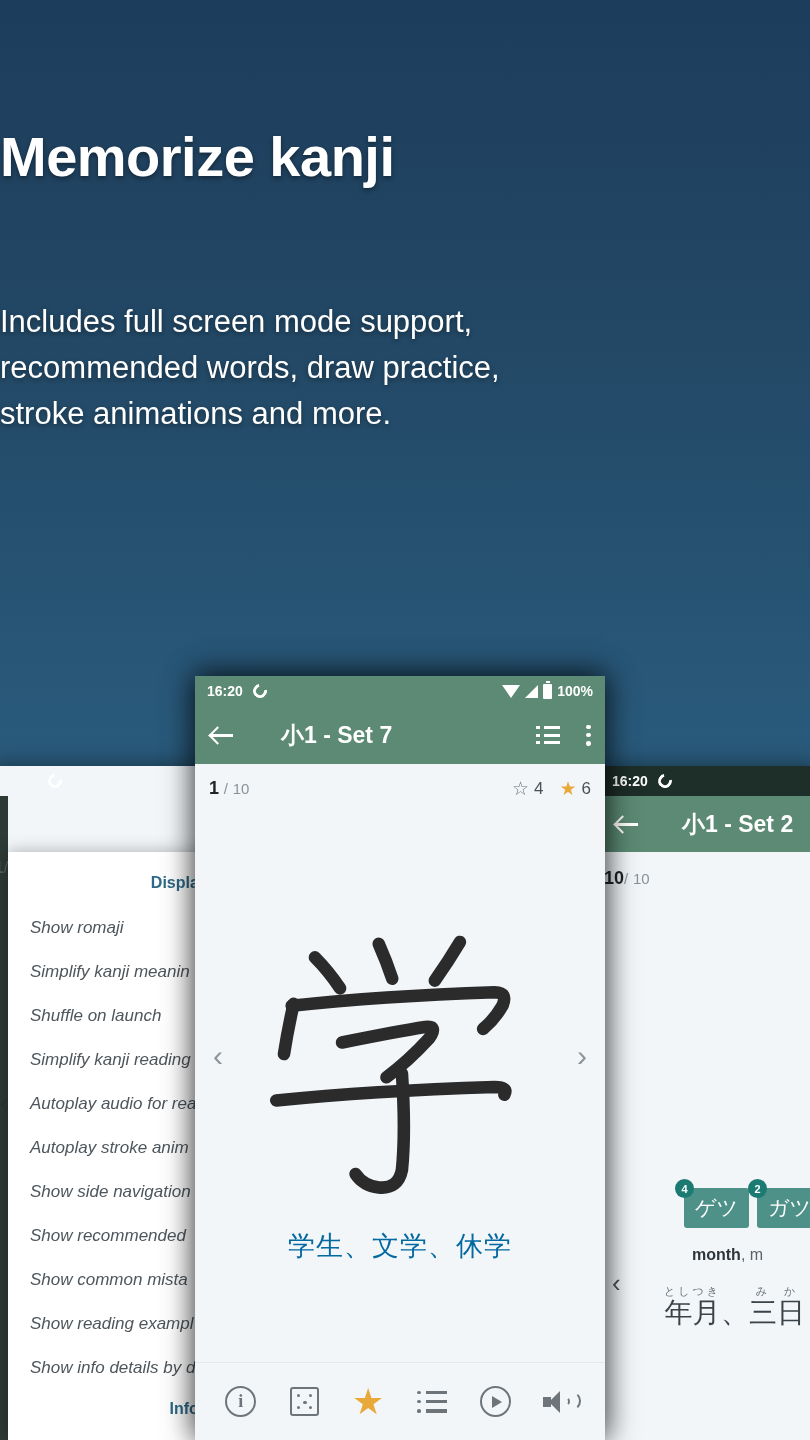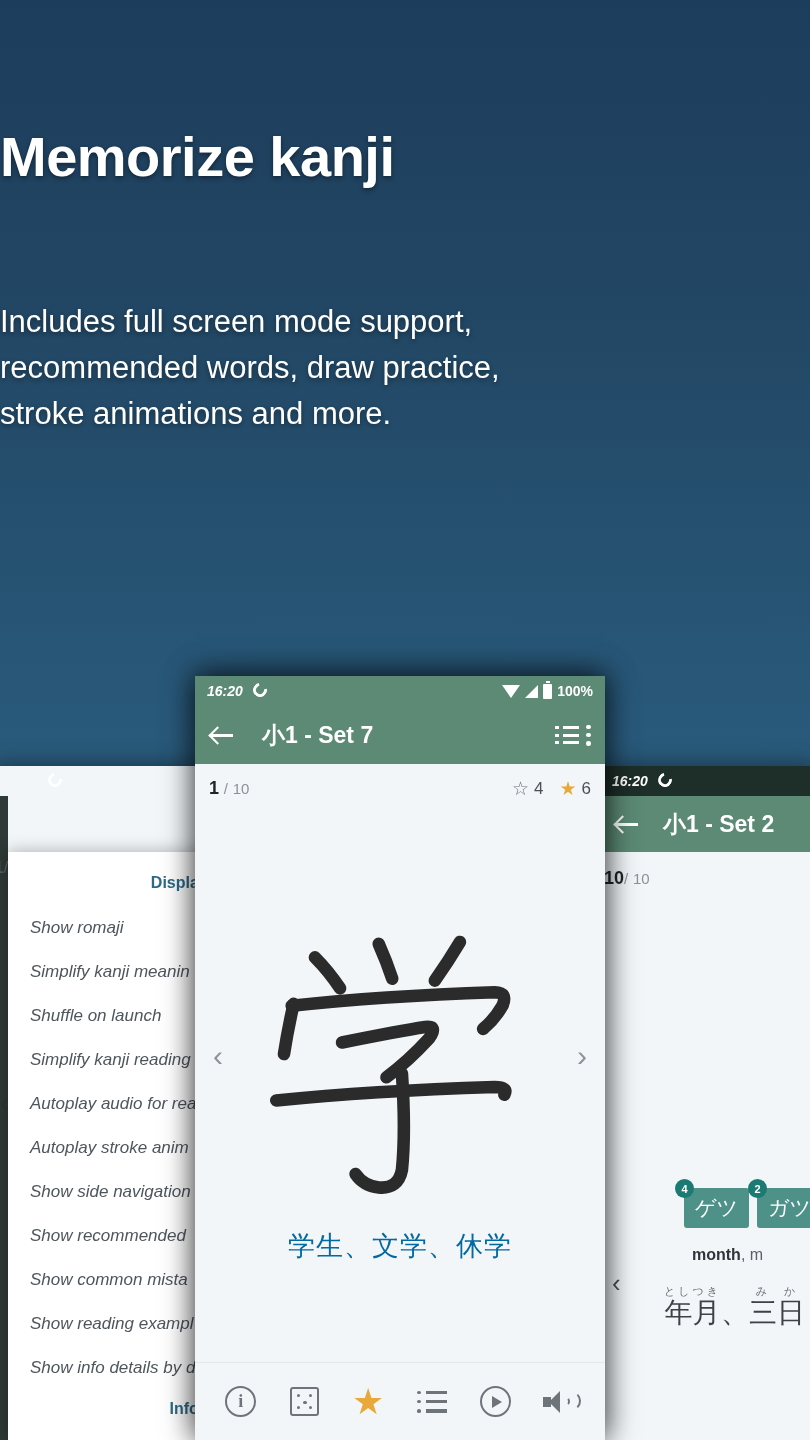--- a/index.html
+++ b/index.html
@@ -42,35 +42,35 @@
     z-index:20;
   }
 
   
   .statusbar {
     height:30px; display:flex; align-items:center; justify-content:space-between;
     padding:0 12px; color:#ffffff; font-size:14px; font-weight:bold;
   }
   .statusbar.dark  { background:#1e2e28; }
   .statusbar.green { background:#5c8a74; }
-  .sb-left { display:flex; gap:10px;font-style:italic; }
+  .sb-left { display:flex; align-items:center; gap:10px; }
   .sb-right { display:flex; align-items:center; gap:5px; font-weight:bold; font-size:14px;}
   .sb-ring {
     width:14px; height:14px; border:3px solid #fff; border-radius:50%;
     border-top-color:transparent; transform:rotate(35deg); display:inline-block;
   }
   .ic-wifi { width:0;height:0;border-left:9px solid transparent;border-right:9px solid transparent;border-top:13px solid #fff; }
   .ic-sig  { width:0;height:0;border-left:13px solid transparent;border-bottom:13px solid #fff; }
   .ic-batt { width:9px;height:15px;background:#fff;border-radius:1px;position:relative; }
   .ic-batt:before{content:"";position:absolute;top:-3px;left:2.5px;width:4px;height:2px;background:#fff;}
 
   
   .appbar {
     background:#5c8a74; color:#fff; display:flex; align-items:center;
-    padding:0 14px; gap:7px;
+    padding:0 14px; gap:26px;
   }
   .appbar-center { height:58px; }
   .appbar-side   { height:56px; }
   .ab-title { font-size:23px; font-weight:bold; white-space:nowrap; }
   .appbar-center .ab-title { margin-left:20px; }
   .appbar-side   .ab-title { margin-left:16px; }
   .ab-spacer { flex:1; }
   .ab-ico { display:flex; align-items:center; justify-content:center; cursor:pointer; }
 
   .arrow-back { width:26px; height:26px; position:relative; }

